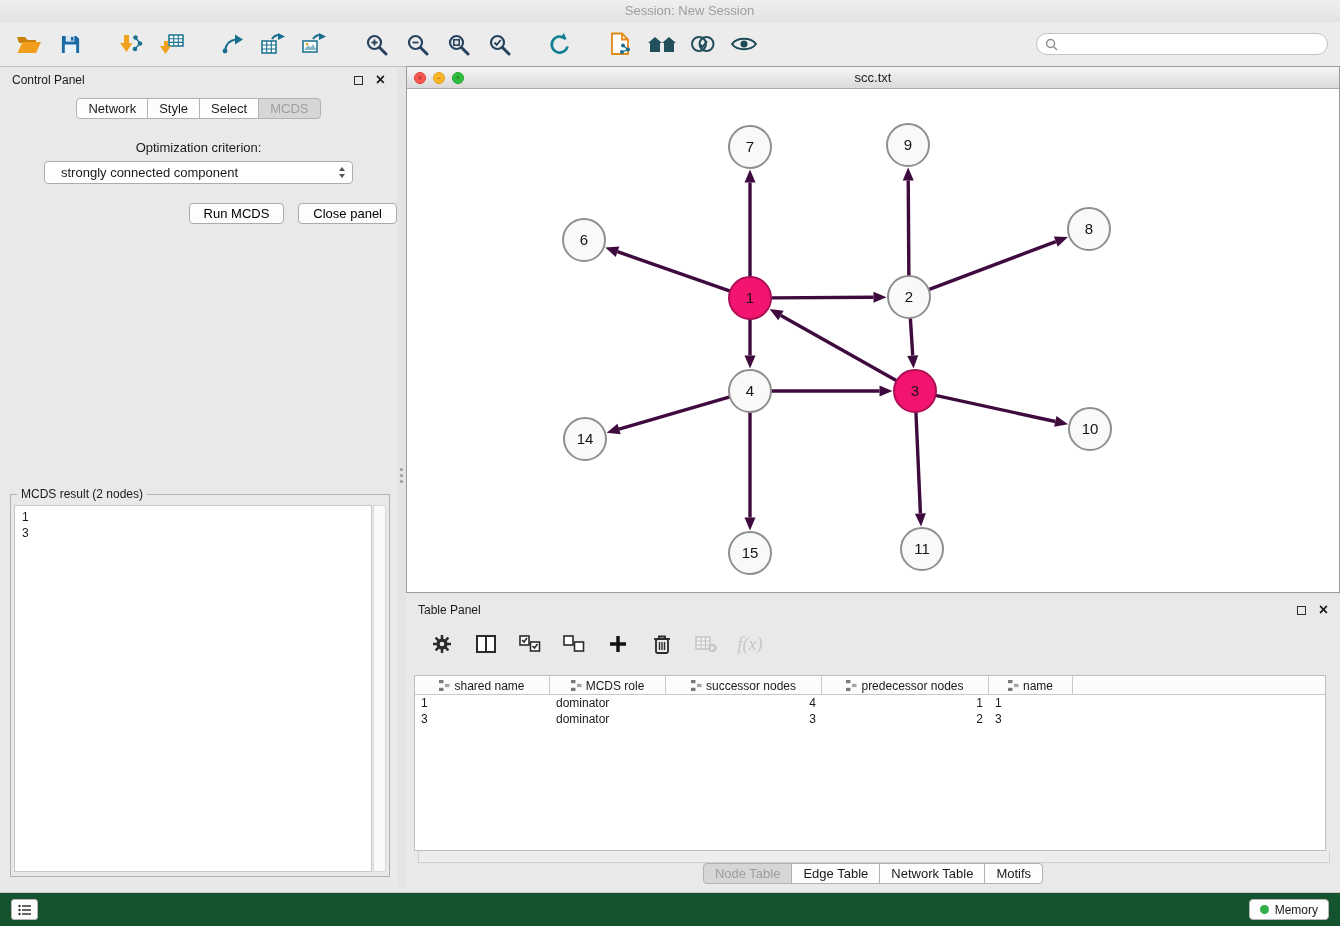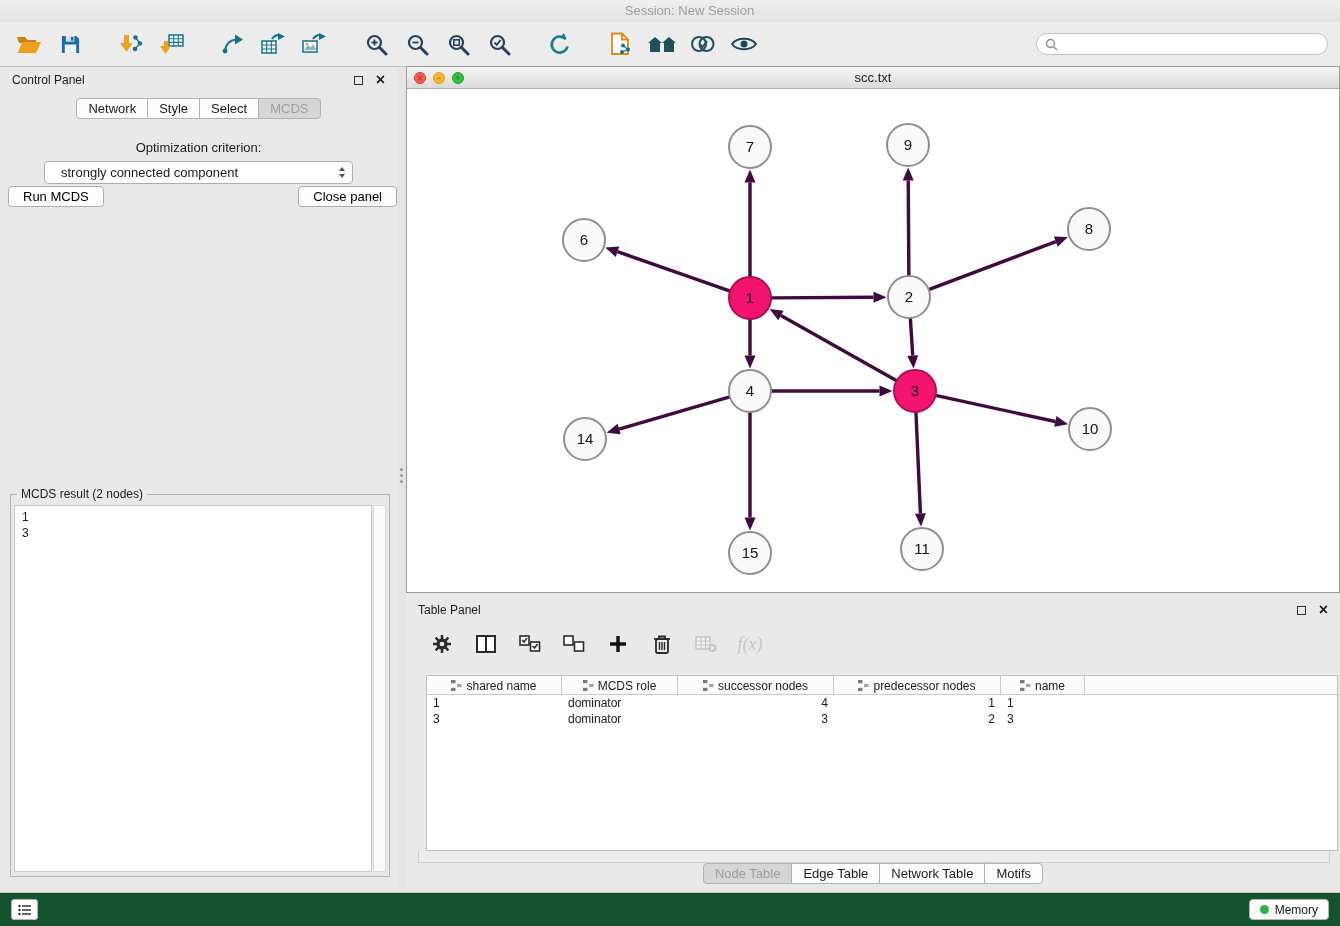--- a/index.html
+++ b/index.html
@@ -40,21 +40,21 @@
   .seg-tab.active { background:#d6d6d6; color:#9e9e9e; }
   .opt-label { text-align:center; margin-top:21px; font-size:13px; }
   .dropdown { margin:6px 44px 0 44px; height:23px; background:#fff; border:1px solid #adadad;
     border-radius:4px; display:flex; align-items:center; padding:0 7px 0 16px; }
   .dd-label { flex:1; font-size:13px; }
   .dd-arrows { display:flex; flex-direction:column; align-items:center; }
   .dd-up { width:0; height:0; border-left:3.5px solid transparent; border-right:3.5px solid transparent;
     border-bottom:4.5px solid #555; margin-bottom:2.5px; }
   .dd-down { width:0; height:0; border-left:3.5px solid transparent; border-right:3.5px solid transparent;
     border-top:4.5px solid #555; }
-  .btn-row { display:flex; justify-content:space-between; gap:14px; margin-top:2px;padding-left:8px; }
+  .btn-row { display:flex; justify-content:flex-end; gap:14px; margin-top:19px;padding-left:8px; }
   .push-btn { background:#fdfdfd; border:1px solid #ababab; border-radius:4px; padding:2px 14px;
     font:13px "Liberation Sans", sans-serif; }
   .result-box { position:absolute; left:10px; top:427px; width:380px; height:383px; border:1px solid #b2b2b2; }
   .result-legend { position:absolute; top:-8px; left:6px; background:#e9e9e9; padding:0 4px; font-size:12px; }
   .result-inner { position:absolute; left:3px; top:10px; right:17px; bottom:4px; background:#fff;
     border:1px solid #c8c8c8; padding:3px 7px; font-size:12px; line-height:16px; }
   .result-scrollbar { position:absolute; right:3px; top:10px; bottom:4px; width:13px;
     background:#fafafa; border:1px solid #d8d8d8; }
   
   .v-splitter { position:absolute; left:397px; top:67px; width:9px; height:820px; background:#e4e4e4; }
@@ -72,21 +72,21 @@
   .light.yellow { background:#fcb827; border:1px solid #de9c1a; }
   .light.green  { background:#2ec23e; border:1px solid #21a32f; }
   .net-title { position:absolute; left:0; right:0; text-align:center; font-size:13px; color:#1c1c1c; }
   .net-canvas { position:absolute; left:0; top:22px; right:0; bottom:0; background:#fff; }
   
   .table-panel { position:absolute; left:406px; top:597px; width:934px; height:291px; background:#e9e9e9; }
   .tp-toolbar { display:flex; align-items:center; gap:20px; height:38px; padding-left:24px; margin-top:2px; }
   .tp-icon { display:flex; align-items:center; justify-content:center; width:24px; height:24px; }
   .tp-icon.disabled { opacity:.4; }
   .fx { font-family:"Liberation Serif", serif; font-style:italic; font-size:18px; color:#8f8f8f; }
-  .data-table { position:absolute; left:20px; top:78px; width:912px; height:176px; background:#fff;
+  .data-table { position:absolute; left:8px; top:78px; width:912px; height:176px; background:#fff;
     border:1px solid #bfbfbf; overflow:hidden; }
   .thead { display:flex; height:19px; background:#fcfcfc; border-bottom:1px solid #c9c9c9; }
   .th { display:flex; align-items:center; justify-content:center; gap:4px; font-size:12px;
     border-right:1px solid #c9c9c9; height:19px; overflow:hidden; white-space:nowrap; }
   .th:last-child { border-right:none; }
   .sort-ic { display:inline-flex; }
   .tr { display:flex; height:16px; }
   .td { font-size:12px; padding:1px 6px; overflow:hidden; white-space:nowrap; }
   .table-hscroll { position:absolute; left:12px; top:254px; width:912px; height:12px;
     background:#ededed; border:1px solid #cfcfcf; border-top:none; }

